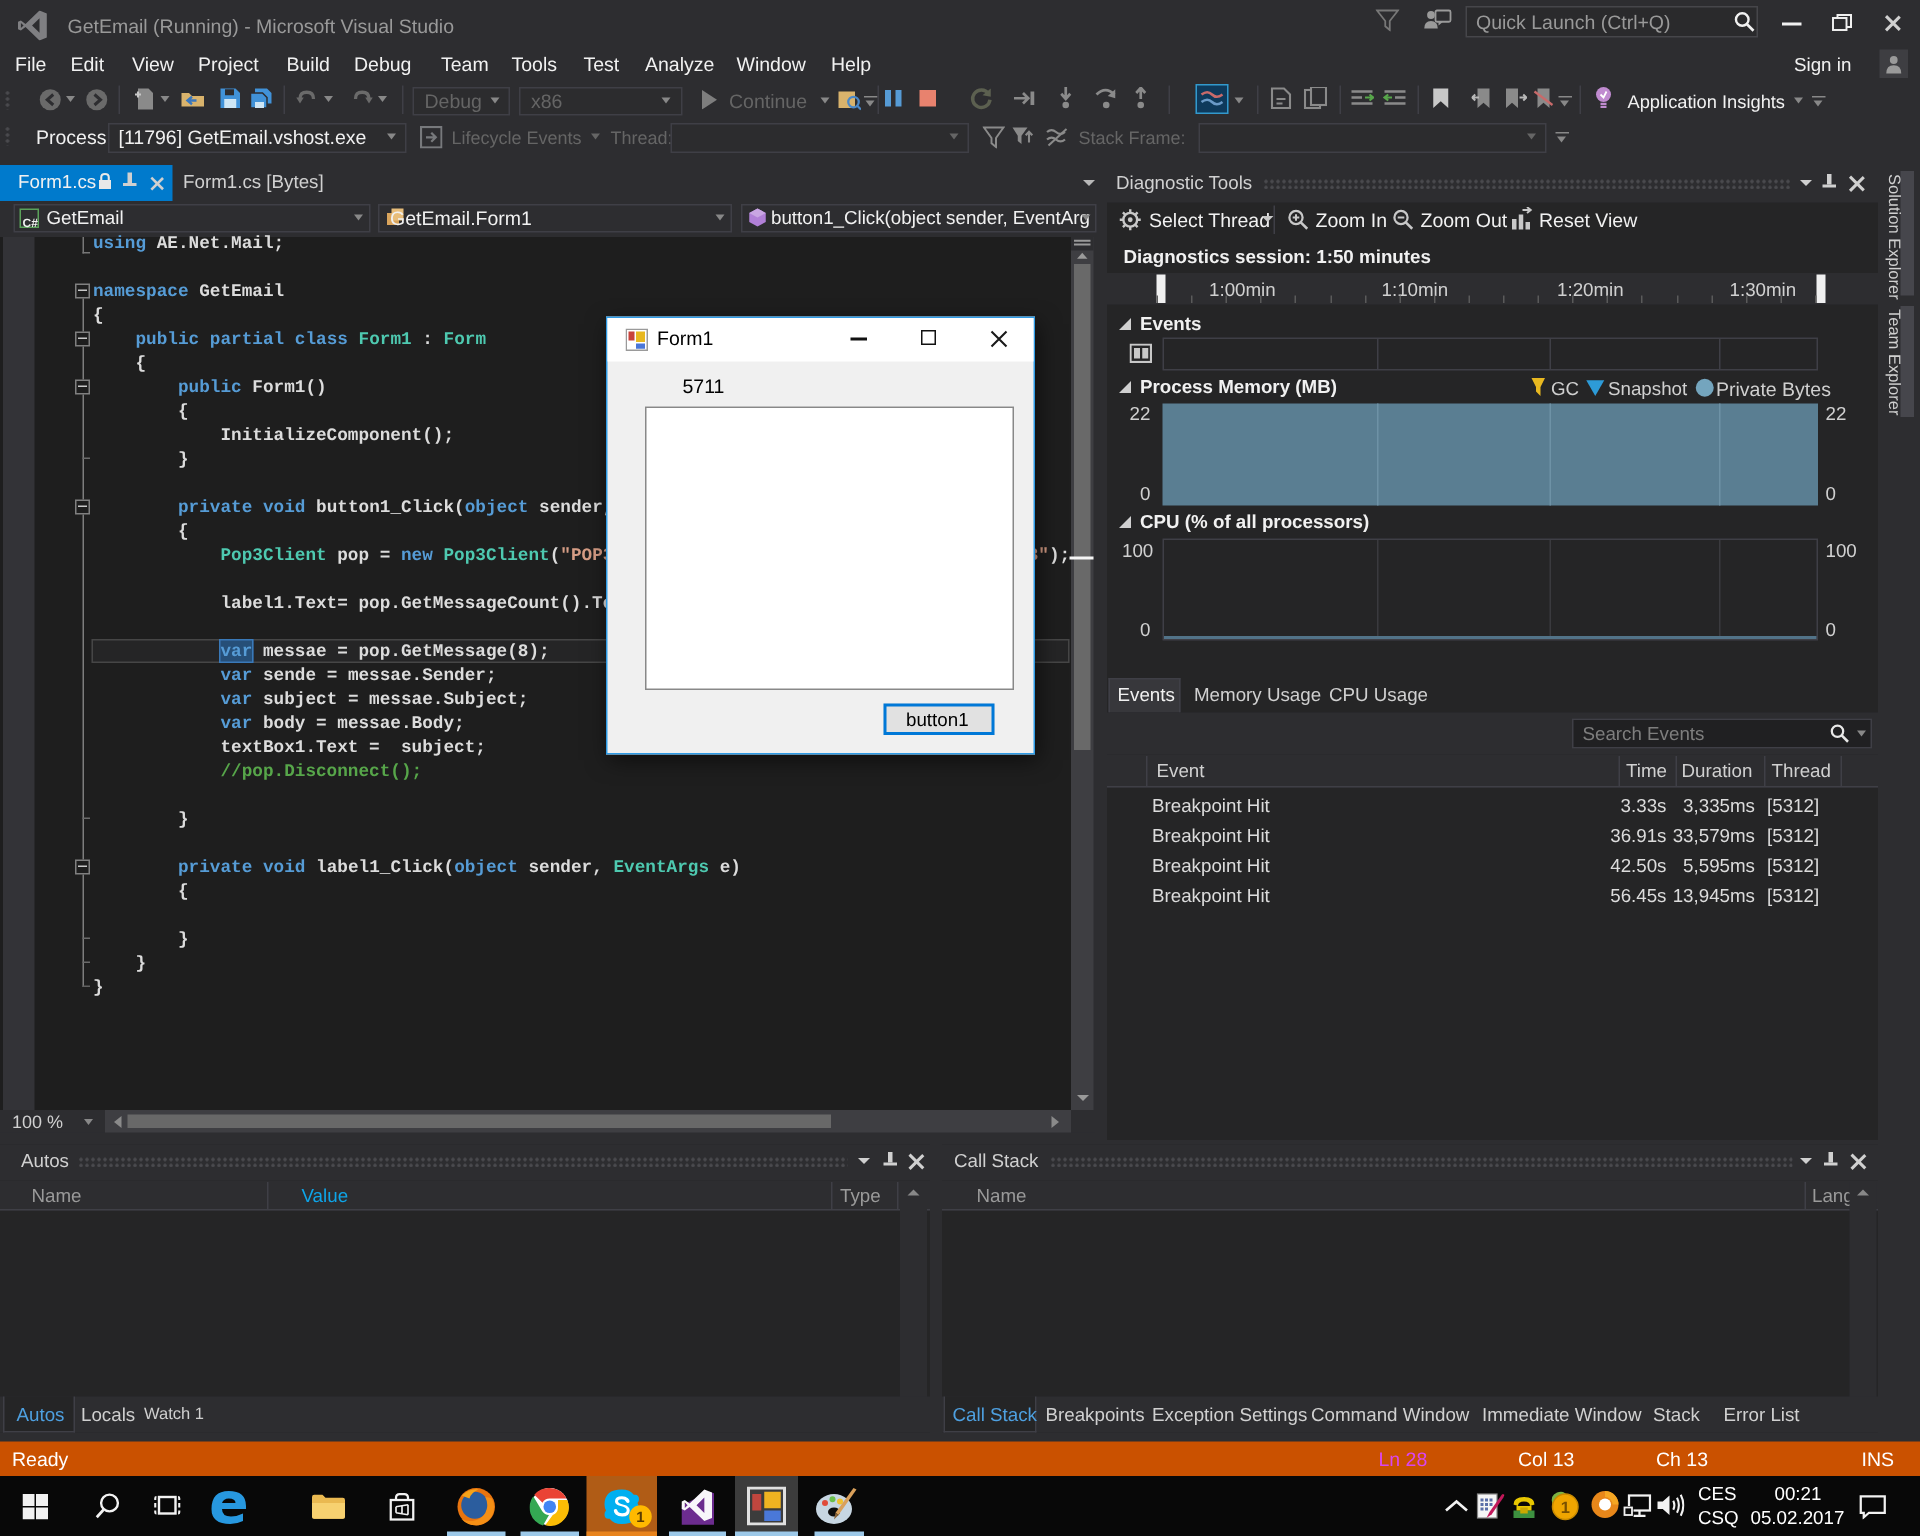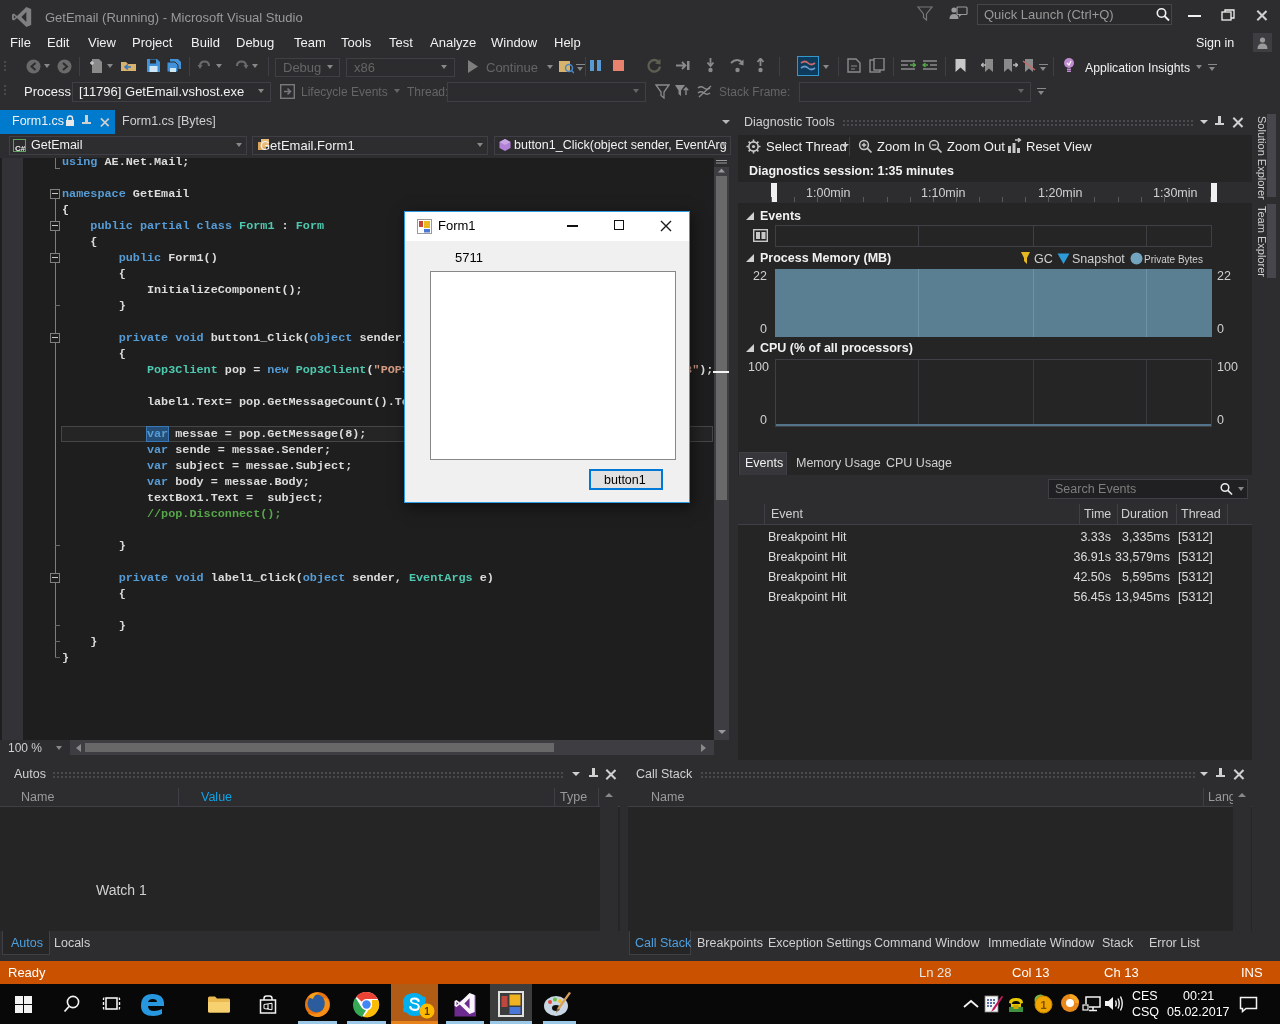--- a/index.html
+++ b/index.html
@@ -408,21 +408,21 @@
     </svg>
 <div class="t" style="left:947px;top:140px">Zoom Out</div>
 <svg class="a" style="left:1006px;top:138px" width="16" height="16">
       <rect x="2" y="8" width="3" height="7" fill="#c8c8c8"></rect>
       <rect x="6.5" y="5" width="3" height="10" fill="#c8c8c8"></rect>
       <rect x="11" y="10" width="3" height="5" fill="#c8c8c8"></rect>
       <path d="M9 2 H14 M12 0 L14.5 2 L12 4" stroke="#c8c8c8" stroke-width="1.3" fill="none"></path>
     </svg>
 <div class="t" style="left:1026px;top:140px">Reset View</div>
 
-<div class="hd" style="left:749px;top:165px">Diagnostics session: 1:35 minutes</div>
+<div class="hd" style="left:749px;top:165px">Diagnostics session: 1:50 minutes</div>
 
 <div class="a" style="left:738px;top:182px;width:514px;height:21px;background:#2d2d30"></div>
 <div class="a" style="left:771px;top:183px;width:6px;height:19px;background:#f0f0f0"></div>
 <div class="a" style="left:1211px;top:183px;width:6px;height:19px;background:#f0f0f0"></div>
 <div class="t lg" style="left:806px;top:187px;font-size:12.5px">1:00min</div>
 <div class="t lg" style="left:921px;top:187px;font-size:12.5px">1:10min</div>
 <div class="t lg" style="left:1038px;top:187px;font-size:12.5px">1:20min</div>
 <div class="t lg" style="left:1153px;top:187px;font-size:12.5px">1:30min</div>
 <div class="a" style="left:771.0px;top:197px;width:1px;height:5px;background:#5a5a5a"></div>
     <div class="a" style="left:794.1px;top:197px;width:1px;height:5px;background:#5a5a5a"></div>
@@ -463,21 +463,21 @@
       <path d="M1 0 H10 L7 6 V12 L4 9 V6 Z" fill="#e8b820"></path>
     </svg>
 <div class="t lg" style="left:1034px;top:253px;font-size:12.5px">GC</div>
 <svg class="a" style="left:1057px;top:253px" width="13" height="12">
       <path d="M0.5 0.5 H12.5 L6.5 11 Z" fill="#2d9bd8"></path>
     </svg>
 <div class="t lg" style="left:1072px;top:253px;font-size:12.5px">Snapshot</div>
 <svg class="a" style="left:1130px;top:252px" width="13" height="13">
       <circle cx="6.5" cy="6.5" r="6" fill="#74a5be"></circle>
     </svg>
-<div class="t lg" style="left:1144px;top:253px;font-size:10px">Private Bytes</div>
+<div class="t lg" style="left:1144px;top:253px;font-size:13px">Private Bytes</div>
 <div class="t lg" style="left:753px;top:270px;font-size:12.5px">22</div>
 <div class="t lg" style="left:760px;top:323px;font-size:12.5px">0</div>
 <div class="t lg" style="left:1217px;top:270px;font-size:12.5px">22</div>
 <div class="t lg" style="left:1217px;top:323px;font-size:12.5px">0</div>
 <div class="a" style="left:775px;top:269px;width:437px;height:68px;background:#5a7e92"></div>
 <div class="a" style="left:918px;top:269px;width:1px;height:68px;background:#6e92a6"></div>
 <div class="a" style="left:1033px;top:269px;width:1px;height:68px;background:#6e92a6"></div>
 <div class="a" style="left:1146px;top:269px;width:1px;height:68px;background:#6e92a6"></div>
 
 <div class="exp" style="left:746px;top:344px"></div>
@@ -557,21 +557,21 @@
 <div class="t" style="left:201px;top:791px;color:#0ea5e9;font-size:12.5px">Value</div>
 <div class="t" style="left:560px;top:791px;color:#9a9a9a;font-size:12.5px">Type</div>
 <div class="a" style="left:600px;top:788px;width:18px;height:166px;background:#2d2d30"></div>
 <div class="cd" style="left:605px;top:793px;border-top-color:#888;transform:rotate(180deg)"></div>
 <div class="cd" style="left:605px;top:942px;border-top-color:#888"></div>
 
 <div class="a" style="left:0;top:931px;width:620px;height:24px;background:#2d2d30"></div>
 <div class="a" style="left:2px;top:931px;width:48px;height:24px;background:#252526;border:1px solid #3f3f46;border-top:0"></div>
 <div class="t" style="left:11px;top:937px;color:#4ea0e0;font-size:12.5px">Autos</div>
 <div class="t lg" style="left:54px;top:937px;font-size:12.5px">Locals</div>
-<div class="t lg" style="left:96px;top:884px;font-size:14px">Watch 1</div>
+<div class="t lg" style="left:96px;top:937px;font-size:11px">Watch 1</div>
 
 <div class="a" style="left:628px;top:763px;width:624px;height:192px;background:#252526"></div>
 <div class="a" style="left:628px;top:763px;width:624px;height:24px;background:#2d2d30"></div>
 <div class="t lg" style="left:636px;top:768px;font-size:12.5px">Call Stack</div>
 <div class="dots" style="left:700px;top:771px;width:495px"></div>
 <div class="cd" style="left:1200px;top:772px;border-top-color:#d0d0d0"></div>
 <div class="pin" style="left:1216px;top:768px"></div>
 <div class="xx" style="left:1233px;top:769px"></div>
 <div class="a" style="left:628px;top:787px;width:624px;height:20px;background:#2d2d30"></div>
 <div class="a" style="left:628px;top:806px;width:624px;height:1px;background:#3f3f46"></div>
@@ -586,21 +586,21 @@
 <div class="t" style="left:635px;top:937px;color:#4ea0e0;font-size:12.5px">Call Stack</div>
 <div class="t lg" style="left:697px;top:937px;font-size:12.5px">Breakpoints</div>
 <div class="t lg" style="left:768px;top:937px;font-size:12.5px">Exception Settings</div>
 <div class="t lg" style="left:874px;top:937px;font-size:12.5px">Command Window</div>
 <div class="t lg" style="left:988px;top:937px;font-size:12.5px">Immediate Window</div>
 <div class="t lg" style="left:1102px;top:937px;font-size:12.5px">Stack</div>
 <div class="t lg" style="left:1149px;top:937px;font-size:12.5px">Error List</div>
 
 <div class="a" style="left:0;top:961px;width:1280px;height:23px;background:#ca5100"></div>
 <div class="t" style="left:8px;top:966px;color:#fff">Ready</div>
-<div class="t" style="left:919px;top:966px;color:#e5e5e5">Ln 28</div>
+<div class="t" style="left:919px;top:966px;color:#d946ef">Ln 28</div>
 <div class="t" style="left:1012px;top:966px;color:#fff">Col 13</div>
 <div class="t" style="left:1104px;top:966px;color:#fff">Ch 13</div>
 <div class="t" style="left:1241px;top:966px;color:#fff">INS</div>
 
 <div class="a" style="left:0;top:984px;width:1280px;height:40px;background:#080808"></div>
 <svg class="a" style="left:15px;top:996px" width="17" height="17">
       <rect x="0" y="0" width="8" height="8" fill="#f2f2f2"></rect>
       <rect x="9" y="0" width="8" height="8" fill="#f2f2f2"></rect>
       <rect x="0" y="9" width="8" height="8" fill="#f2f2f2"></rect>
       <rect x="9" y="9" width="8" height="8" fill="#f2f2f2"></rect>

